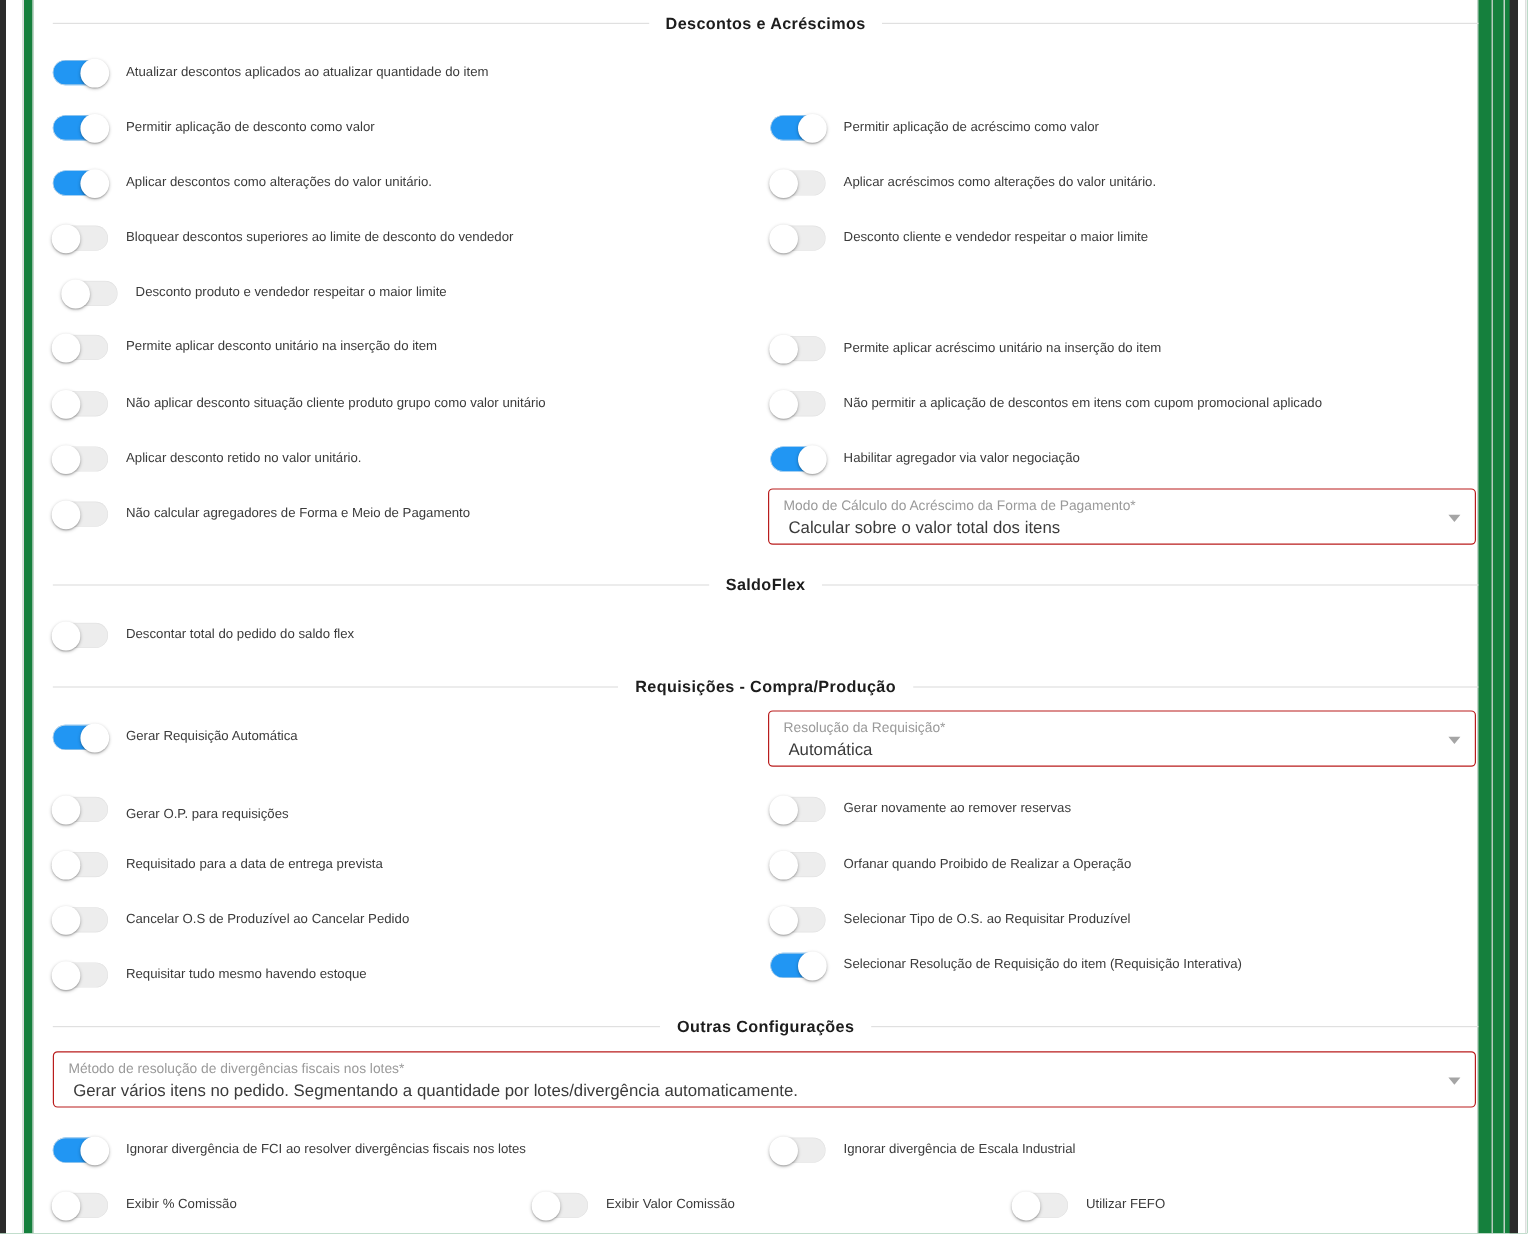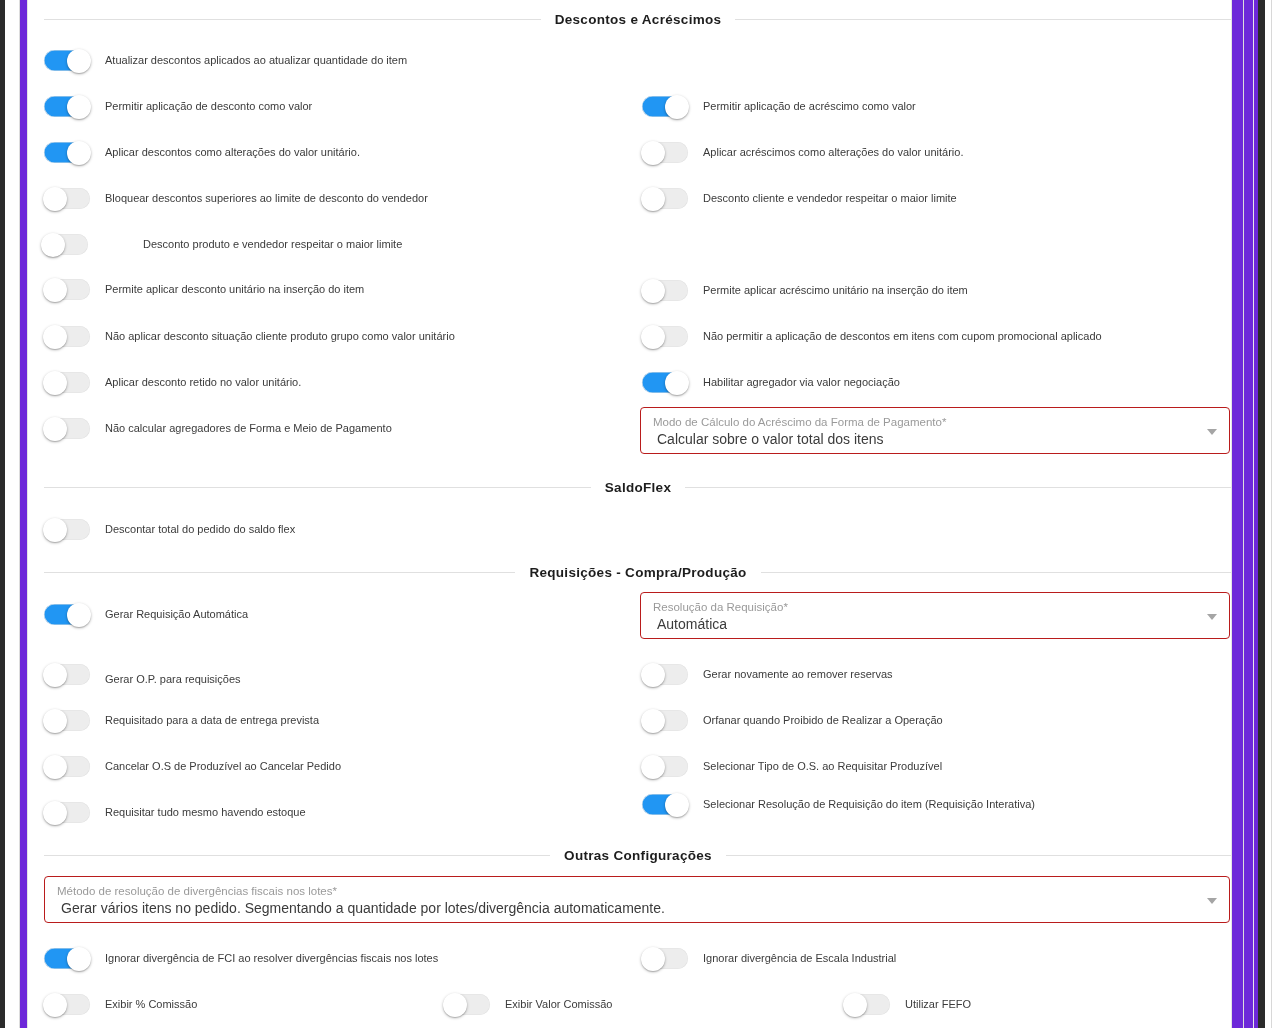--- a/index.html
+++ b/index.html
@@ -8,21 +8,21 @@
     width: 1273px; height: 1028px;
     background: #ffffff;
     font-family: "Liberation Sans", sans-serif;
     overflow: hidden;
   }
 
   
   #page {
     position: relative;
     width: 1273px; height: 1028px;
-    background: #6d28d9;
+    background: #15803d;
     overflow: hidden;
   }
   .edge-dark-left   { position:absolute; left:0;   top:0; width:5px;  height:1028px; background:#2b2b2b; }
   .edge-gap-left    { position:absolute; left:5px; top:0; width:14px; height:1028px; background:#ffffff; }
   .edge-rule-a      { position:absolute; left:19px;top:0; width:1px;  height:1028px; background:#dcdcdc; }
   .edge-rule-b      { position:absolute; left:27px;top:0; width:1px;  height:1028px; background:#e4e4e4; }
 
   .edge-rule-c      { position:absolute; left:1231px;top:0; width:1px; height:1028px; background:#e4e4e4; }
   .edge-rule-d      { position:absolute; left:1243px;top:0; width:1px; height:1028px; background:#dcdcdc; }
   .edge-rule-e      { position:absolute; left:1253px;top:0; width:1px; height:1028px; background:#e8e8e8; }
@@ -179,21 +179,21 @@
         </span>
       <span class="lbl">Bloquear descontos superiores ao limite de desconto do vendedor</span>
     </div>
     <div class="row" style="left:614px; top:188px;">
       <span class="toggle">
           <span class="knob"></span>
         </span>
       <span class="lbl">Desconto cliente e vendedor respeitar o maior limite</span>
     </div>
 
-    <div class="row" style="left:14px; top:234px;gap:40px;">
+    <div class="row" style="left:24px; top:234px;">
       <span class="toggle">
           <span class="knob"></span>
         </span>
       <span class="lbl">Desconto produto e vendedor respeitar o maior limite</span>
     </div>
 
     <div class="row" style="left:16px; top:279px;">
       <span class="toggle">
           <span class="knob"></span>
         </span>

